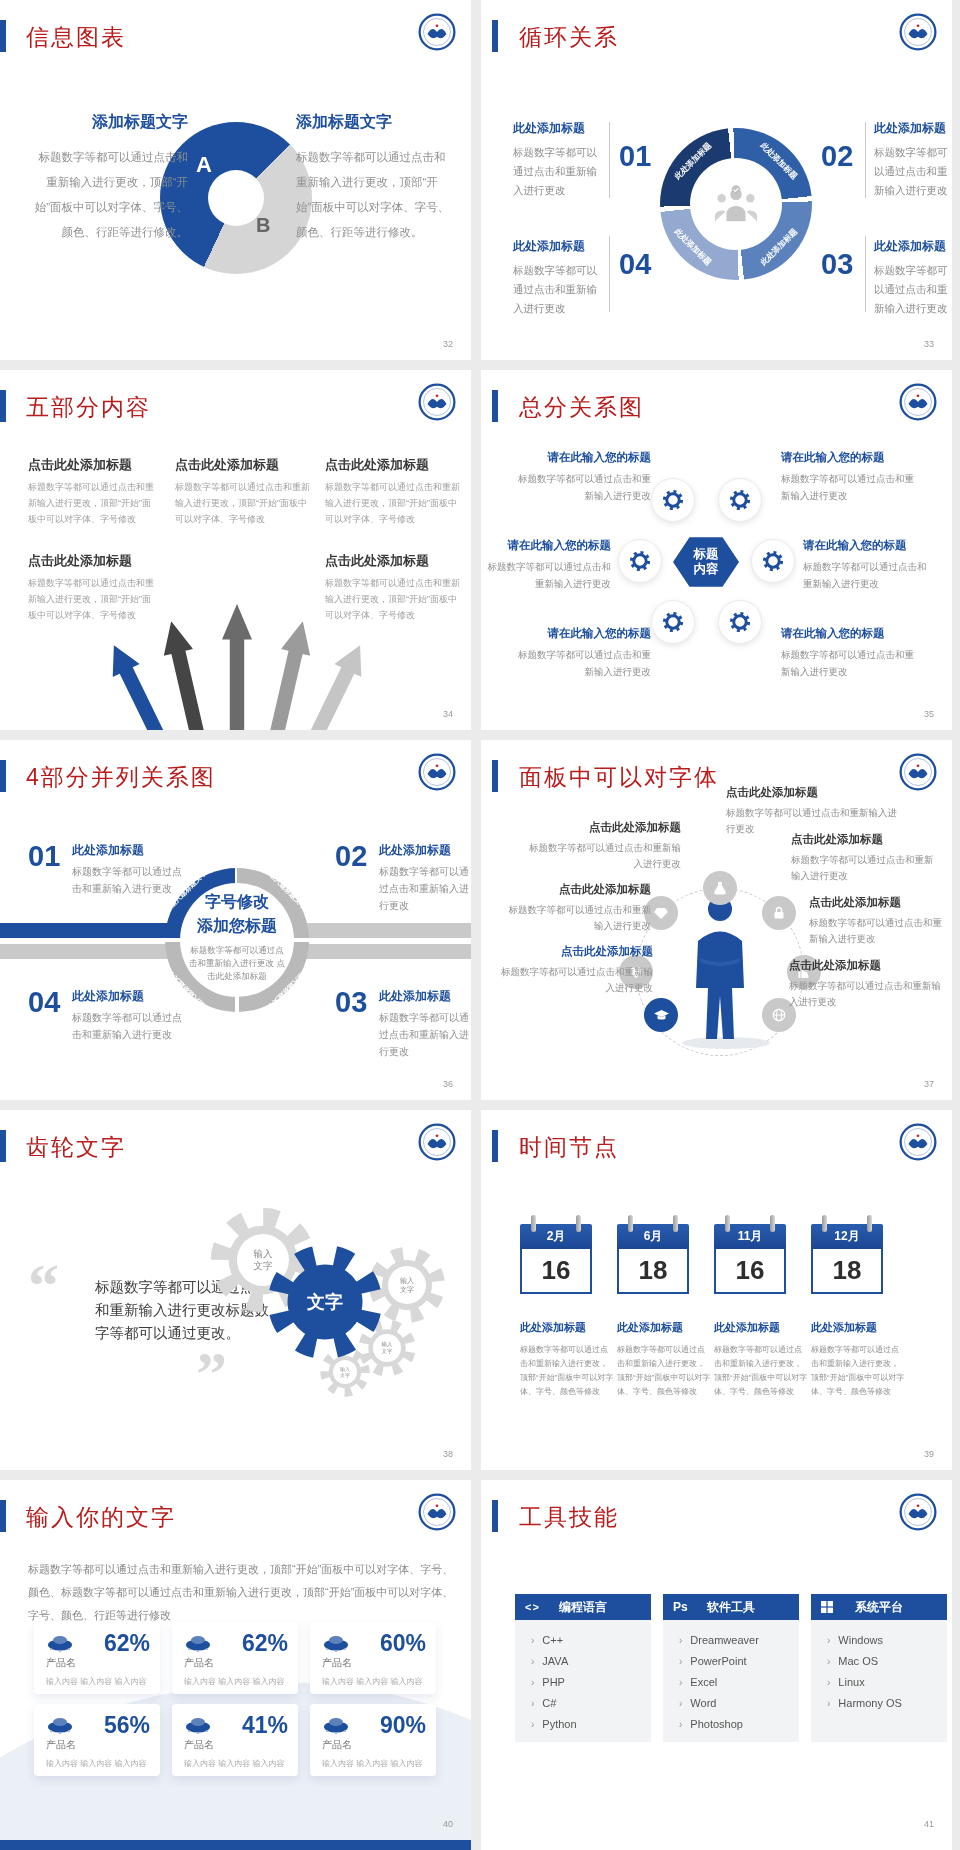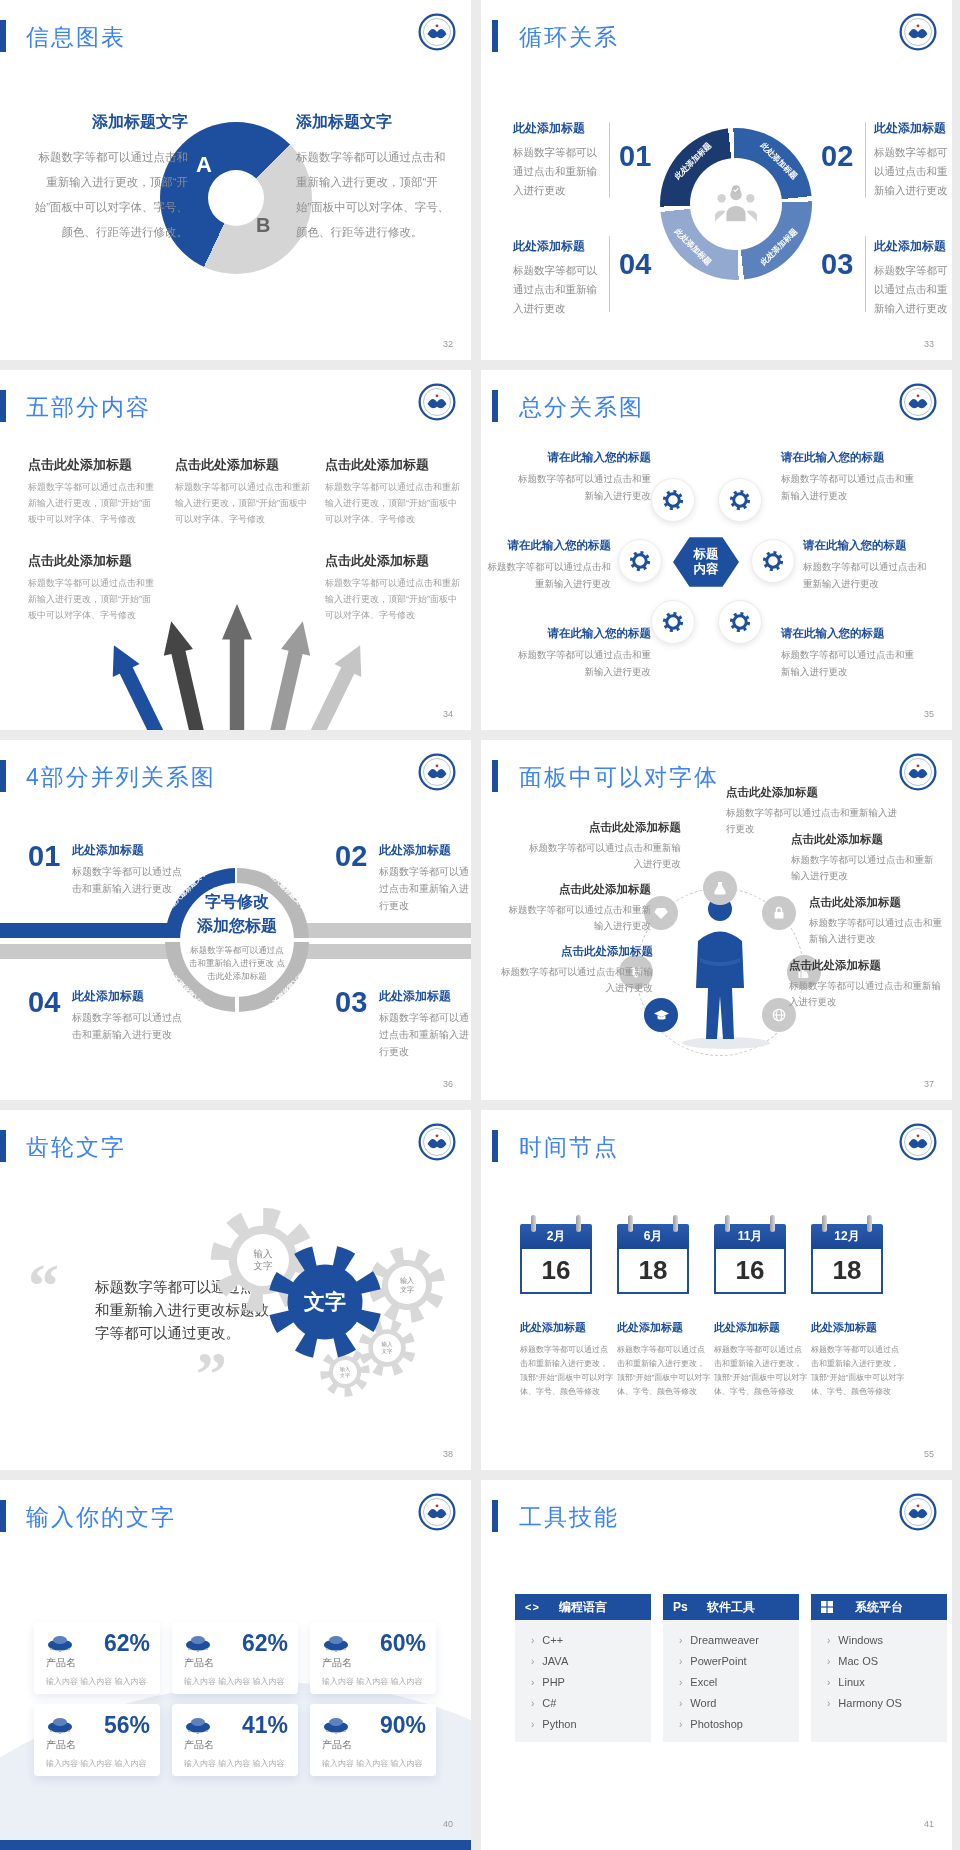--- a/index.html
+++ b/index.html
@@ -2,21 +2,21 @@
 <html><head>
 <meta charset="utf-8">
 <style>
   *{margin:0;padding:0;box-sizing:border-box}
   html,body{width:960px;height:1850px}
   body{background:#ebebeb;font-family:"Liberation Sans","DejaVu Sans",sans-serif;position:relative;overflow:hidden}
   .a{position:absolute}
   .slide{position:absolute;width:471px;height:360px;background:#fff;overflow:hidden}
   .tbar{position:absolute;width:6px;height:32px;background:#1d4f9e;top:20px;left:0}
   .col-r .tbar{left:11px}
-  .stitle{position:absolute;top:22px;left:26px;font-size:23px;color:#3b82f6;letter-spacing:2px;font-weight:400}
+  .stitle{position:absolute;top:22px;left:26px;font-size:23px;color:#b91c1c;letter-spacing:2px;font-weight:400}
   .col-r .stitle{left:38px}
   .logo{position:absolute;top:13px;right:15px;width:38px;height:38px}
   .pagenum{position:absolute;right:18px;bottom:11px;font-size:9px;color:#999}
   .hb{color:#1d4f9e;font-weight:bold}
   .hd{color:#3a3a3a;font-weight:bold}
   .bt{color:#8f8f8f}
   
   .donut{border-radius:50%;background:conic-gradient(#1d4f9e 0 45deg,#d5d5d5 45deg 205deg,#1d4f9e 205deg 360deg)}
   .donut-hole{border-radius:50%;background:#fff}
   
@@ -426,21 +426,21 @@
       <circle r="7.5" fill="#d8d8d8"></circle>
     </svg>
   <div class="ghole" style="left:333px;top:250px;width:24px;height:24px">
       <span style="width:12px;font-size:5px;line-height:6.5px">输入文字</span>
     </div>
   <svg class="a" style="left:265px;top:132px;width:120px;height:120px;transform:rotate(12deg)" viewBox="-12 -12 24 24">
       <circle r="9.3" fill="none" stroke="#1d4f9e" stroke-width="4.2" stroke-dasharray="3.2 4.1"></circle>
       <circle r="7.5" fill="#1d4f9e"></circle>
     </svg>
   <div class="a" style="left:265px;top:132px;width:120px;height:120px;display:flex;align-items:center;justify-content:center">
-    <span style="font-size:21px;font-weight:bold;color:#fff">文字</span>
+    <span style="font-size:18px;font-weight:bold;color:#fff">文字</span>
   </div>
   <div class="pagenum">38</div>
 </section>
 
 <section class="slide col-r" style="left:481px;top:1110px">
   <div class="tbar"></div>
   <h2 class="stitle">时间节点</h2>
   <svg class="logo" viewBox="0 0 40 40">
       <circle cx="20" cy="20" r="18.3" fill="#fff" stroke="#1d4f9e" stroke-width="2.4"></circle>
       <circle cx="20" cy="20" r="14.2" fill="none" stroke="#9db1d4" stroke-width="0.8"></circle>
@@ -482,33 +482,34 @@
     <div class="bt" style="font-size:8px;line-height:14px">标题数字等都可以通过点击和重新输入进行更改，顶部“开始”面板中可以对字体、字号、颜色等修改</div>
   </div>
   <div class="a" style="left:233px;top:210px;width:94px">
     <div class="hb" style="font-size:11px;margin-bottom:8px">此处添加标题</div>
     <div class="bt" style="font-size:8px;line-height:14px">标题数字等都可以通过点击和重新输入进行更改，顶部“开始”面板中可以对字体、字号、颜色等修改</div>
   </div>
   <div class="a" style="left:330px;top:210px;width:94px">
     <div class="hb" style="font-size:11px;margin-bottom:8px">此处添加标题</div>
     <div class="bt" style="font-size:8px;line-height:14px">标题数字等都可以通过点击和重新输入进行更改，顶部“开始”面板中可以对字体、字号、颜色等修改</div>
   </div>
-  <div class="pagenum">55</div>
+  <div class="pagenum">39</div>
 </section>
 
 <section class="slide col-l" style="left:0;top:1480px">
   <div class="a" style="left:-140px;top:205px;width:760px;height:500px;background:#ebeff6;border-radius:50%;transform:rotate(-7deg)"></div>
   <div class="tbar"></div>
   <h2 class="stitle">输入你的文字</h2>
   <svg class="logo" viewBox="0 0 40 40">
       <circle cx="20" cy="20" r="18.3" fill="#fff" stroke="#1d4f9e" stroke-width="2.4"></circle>
       <circle cx="20" cy="20" r="14.2" fill="none" stroke="#9db1d4" stroke-width="0.8"></circle>
       <path d="M10 22 q5 -9 10 -2 q5 -7 10 2 q-5 7 -10 3 q-5 4 -10 -3 Z" fill="#1d4f9e"></path>
       <circle cx="20" cy="13.5" r="1.5" fill="#c03030"></circle>
     </svg>
+  <div class="a bt" style="left:28px;top:78px;width:428px;font-size:11px;line-height:23px;color:#8a8a8a">标题数字等都可以通过点击和重新输入进行更改，顶部“开始”面板中可以对字体、字号、颜色、标题数字等都可以通过点击和重新输入进行更改，顶部“开始”面板中可以对字体、字号、颜色、行距等进行修改</div>
 
   <div class="pcard" style="left:34px;top:142px">
     <svg class="a" style="left:12px;top:10px;width:28px;height:20px" viewBox="0 0 28 20">
         <ellipse cx="14" cy="13" rx="12" ry="5.5" fill="#1d4f9e"></ellipse>
         <ellipse cx="14" cy="8" rx="7" ry="4" fill="#5d82bb"></ellipse>
         <circle cx="5" cy="17" r="1.1" fill="#9db4d6"></circle>
         <circle cx="14" cy="19" r="1.1" fill="#9db4d6"></circle>
         <circle cx="23" cy="17" r="1.1" fill="#9db4d6"></circle>
       </svg>
     <div class="pct">62%</div>

